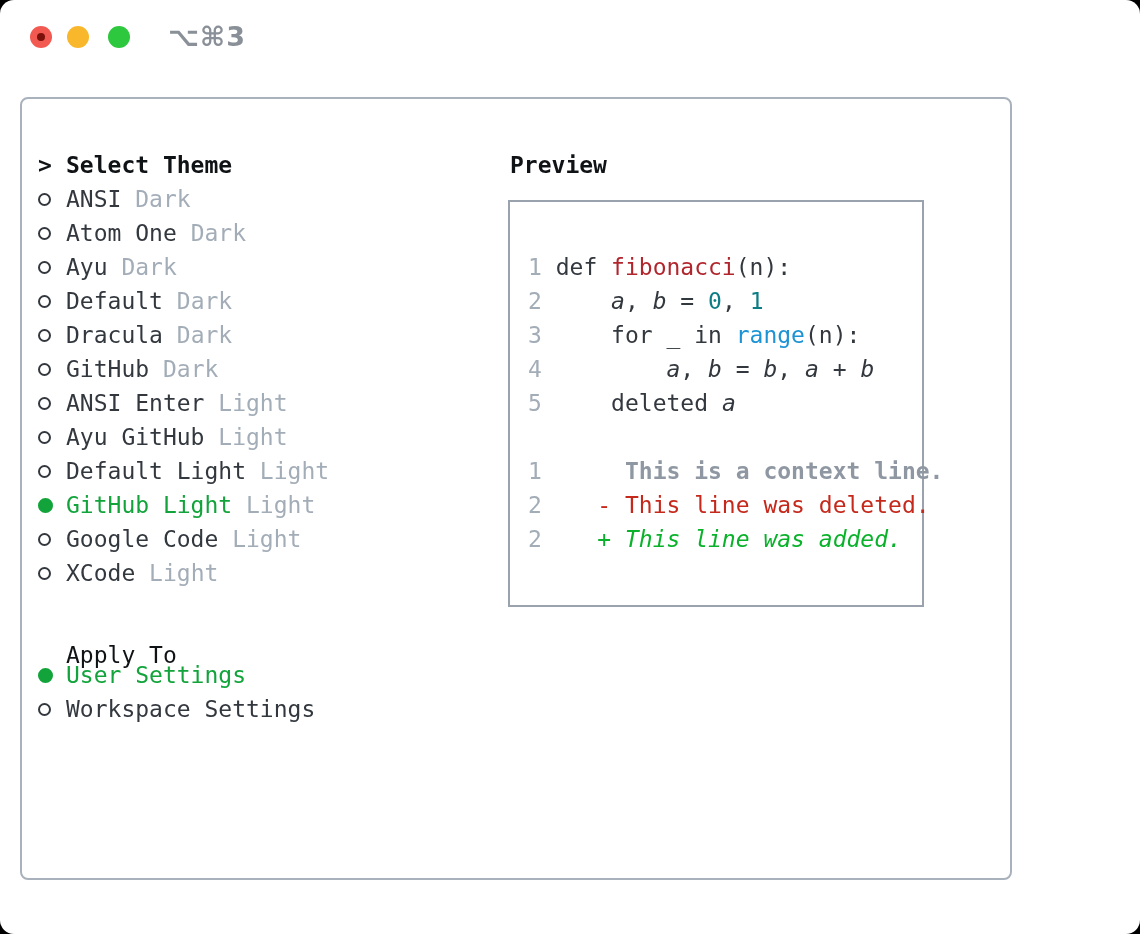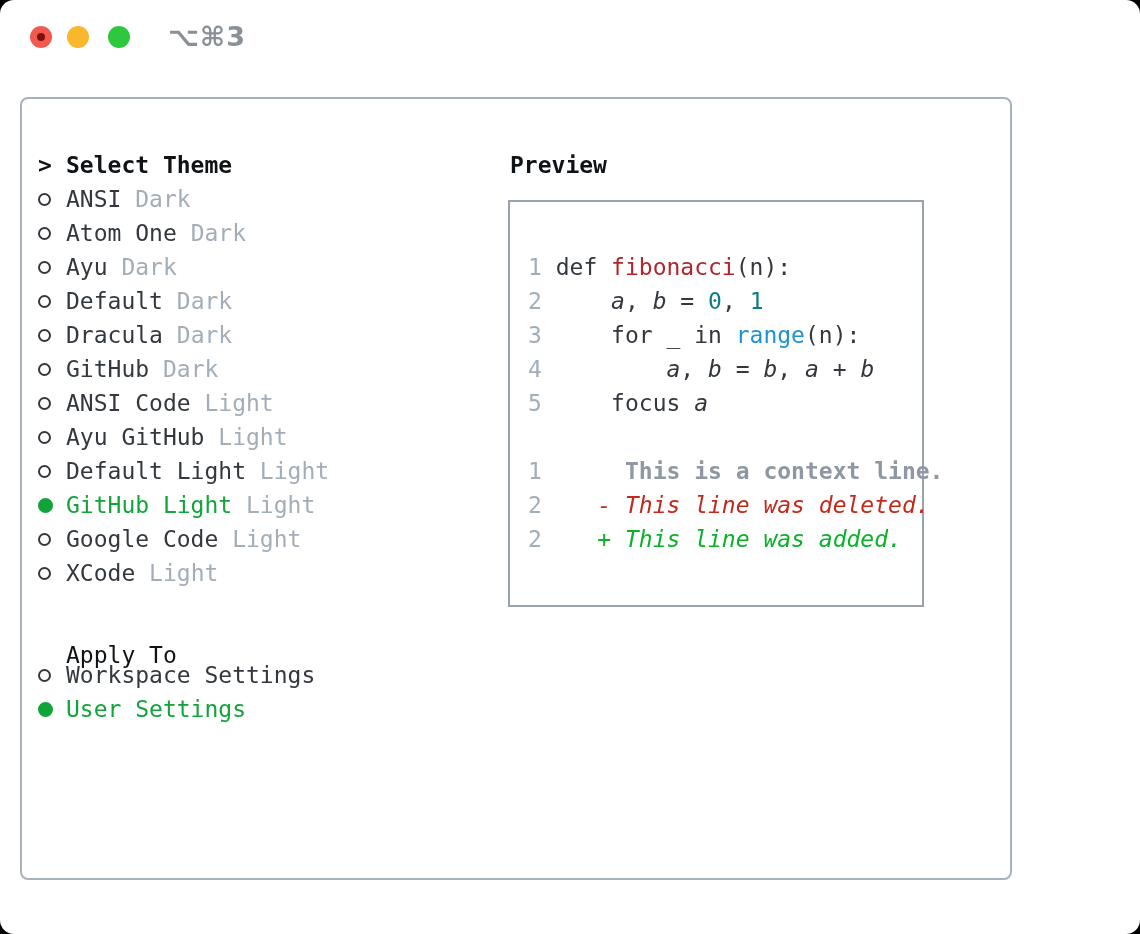--- a/index.html
+++ b/index.html
@@ -51,21 +51,21 @@
   }
   .pline{height:34px;white-space:pre;}
   .pline span{white-space:pre;}
   .tk-num{color:var(--muted,#a3adb8);}
   .tk-plain{color:var(--text_dark,#33383f);}
   .tk-func{color:var(--func_red,#b1262d);}
   .tk-var{color:var(--text_dark,#33383f);font-style:italic;}
   .tk-lit{color:var(--lit_teal,#0d7d85);}
   .tk-call{color:var(--call_blue,#1b93d4);}
   .tk-ctx{color:var(--ctx_gray,#8f98a2);font-weight:bold;}
-  .tk-del{color:var(--del_red,#c5291c);font-style:italic;}
+  .tk-del{color:var(--del_red,#c5291c);}
   .tk-add{color:var(--add_green,#0ab22b);font-style:italic;}
 </style>
 </head>
 <body>
 
 <div class="window">
   <div>
     <span class="tl tl-red">
         <span class="dot"></span>
       </span>
@@ -81,46 +81,46 @@
         <span class="marker hdr-bold">&gt;</span>
         <span class="hdr-bold">Select Theme</span>
       </div>
       <div id="theme-items">
           <div class="row"><span class="marker"><span class="circle"></span></span><span class="item-name">ANSI</span><span class="item-variant">Dark</span></div>
           <div class="row"><span class="marker"><span class="circle"></span></span><span class="item-name">Atom One</span><span class="item-variant">Dark</span></div>
           <div class="row"><span class="marker"><span class="circle"></span></span><span class="item-name">Ayu</span><span class="item-variant">Dark</span></div>
           <div class="row"><span class="marker"><span class="circle"></span></span><span class="item-name">Default</span><span class="item-variant">Dark</span></div>
           <div class="row"><span class="marker"><span class="circle"></span></span><span class="item-name">Dracula</span><span class="item-variant">Dark</span></div>
           <div class="row"><span class="marker"><span class="circle"></span></span><span class="item-name">GitHub</span><span class="item-variant">Dark</span></div>
-          <div class="row"><span class="marker"><span class="circle"></span></span><span class="item-name">ANSI Code</span><span class="item-variant">Light</span></div>
+          <div class="row"><span class="marker"><span class="circle"></span></span><span class="item-name">ANSI Enter</span><span class="item-variant">Light</span></div>
           <div class="row"><span class="marker"><span class="circle"></span></span><span class="item-name">Ayu GitHub</span><span class="item-variant">Light</span></div>
           <div class="row"><span class="marker"><span class="circle"></span></span><span class="item-name">Default Light</span><span class="item-variant">Light</span></div>
           <div class="row selected"><span class="marker"><span class="circle"></span></span><span class="item-name">GitHub Light</span><span class="item-variant">Light</span></div>
           <div class="row"><span class="marker"><span class="circle"></span></span><span class="item-name">Google Code</span><span class="item-variant">Light</span></div>
           <div class="row"><span class="marker"><span class="circle"></span></span><span class="item-name">XCode</span><span class="item-variant">Light</span></div>
         </div>
       <div class="row"></div>
       <div class="row">
         <span class="marker"></span>
         <span class="apply-hdr">Apply To</span>
       </div>
       <div id="apply-options">
+          <div class="row selected"><span class="marker"><span class="circle"></span></span><span class="item-name">User Settings</span></div>
           <div class="row"><span class="marker"><span class="circle"></span></span><span class="item-name">Workspace Settings</span></div>
-          <div class="row selected"><span class="marker"><span class="circle"></span></span><span class="item-name">User Settings</span></div>
         </div>
       <div class="row"></div>
     </div>
 
     <div class="preview-header">Preview</div>
     <div class="preview-box" id="preview-box">
         <div class="pline"><span class="tk-num">1 </span><span class="tk-plain">def </span><span class="tk-func">fibonacci</span><span class="tk-plain">(n):</span></div>
         <div class="pline"><span class="tk-num">2 </span><span class="tk-plain">    </span><span class="tk-var">a</span><span class="tk-plain">, </span><span class="tk-var">b</span><span class="tk-plain"> = </span><span class="tk-lit">0</span><span class="tk-plain">, </span><span class="tk-lit">1</span></div>
         <div class="pline"><span class="tk-num">3 </span><span class="tk-plain">    for _ in </span><span class="tk-call">range</span><span class="tk-plain">(n):</span></div>
         <div class="pline"><span class="tk-num">4 </span><span class="tk-plain">        </span><span class="tk-var">a</span><span class="tk-plain">, </span><span class="tk-var">b</span><span class="tk-plain"> = </span><span class="tk-var">b</span><span class="tk-plain">, </span><span class="tk-var">a</span><span class="tk-plain"> + </span><span class="tk-var">b</span></div>
-        <div class="pline"><span class="tk-num">5 </span><span class="tk-plain">    focus </span><span class="tk-var">a</span></div>
+        <div class="pline"><span class="tk-num">5 </span><span class="tk-plain">    deleted </span><span class="tk-var">a</span></div>
         <div class="pline"></div>
         <div class="pline"><span class="tk-num">1 </span><span class="tk-ctx">     This is a context line.</span></div>
         <div class="pline"><span class="tk-num">2 </span><span class="tk-del">   - This line was deleted.</span></div>
         <div class="pline"><span class="tk-num">2 </span><span class="tk-add">   + This line was added.</span></div>
       </div>
 
   </div>
 </div>
 
 </body></html>

